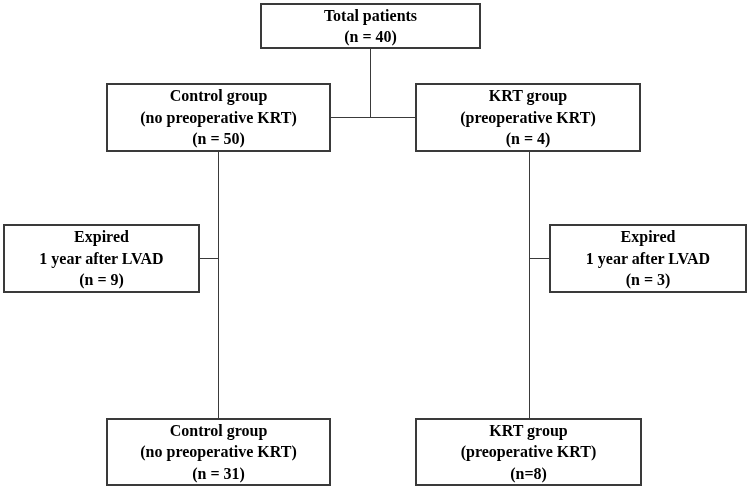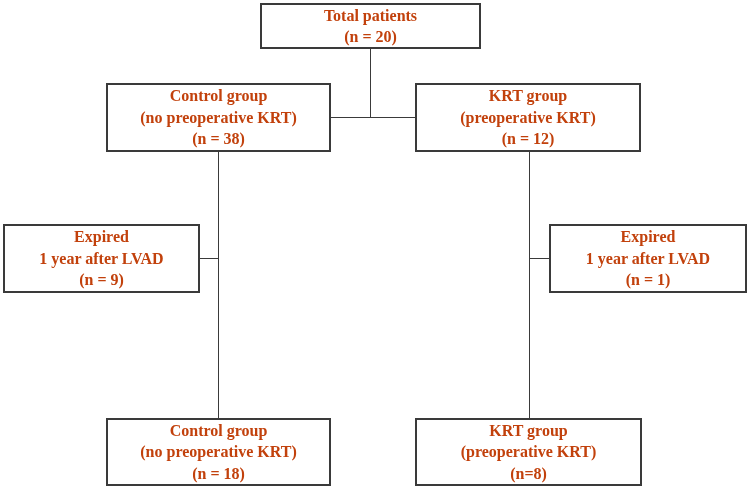--- a/index.html
+++ b/index.html
@@ -18,21 +18,21 @@
   .node {
     position: absolute;
     box-sizing: border-box;
     background: #ffffff;
     border: 2px solid #3a3a3a;
     display: flex;
     flex-direction: column;
     justify-content: center;
     align-items: center;
     text-align: center;
-    color: #c2410c;
+    color: #000000;
     font-weight: 700;
     font-size: 16px;
     line-height: 21.5px;
     z-index: 2;
   }
   .line {
     position: absolute;
     background: #3a3a3a;
     z-index: 1;
   }
@@ -59,51 +59,51 @@
 
   <div class="line l-v-top"></div>
   <div class="line l-h-mid"></div>
   <div class="line l-v-left"></div>
   <div class="line l-h-left"></div>
   <div class="line l-v-right"></div>
   <div class="line l-h-right"></div>
 
   <div class="node n-total">
     <div>Total patients</div>
-    <div>(n = 20)</div>
+    <div>(n = 40)</div>
   </div>
 
   <div class="node n-control">
     <div>Control group</div>
     <div>(no preoperative KRT)</div>
-    <div>(n = 38)</div>
+    <div>(n = 50)</div>
   </div>
 
   <div class="node n-krt">
     <div>KRT group</div>
     <div>(preoperative KRT)</div>
-    <div>(n = 12)</div>
+    <div>(n = 4)</div>
   </div>
 
   <div class="node n-exp-l">
     <div>Expired</div>
     <div>1 year after LVAD</div>
     <div>(n = 9)</div>
   </div>
 
   <div class="node n-exp-r">
     <div>Expired</div>
     <div>1 year after LVAD</div>
-    <div>(n = 1)</div>
+    <div>(n = 3)</div>
   </div>
 
   <div class="node n-control-f">
     <div>Control group</div>
     <div>(no preoperative KRT)</div>
-    <div>(n = 18)</div>
+    <div>(n = 31)</div>
   </div>
 
   <div class="node n-krt-f">
     <div>KRT group</div>
     <div>(preoperative KRT)</div>
     <div>(n=8)</div>
   </div>
 
 </div>
 

